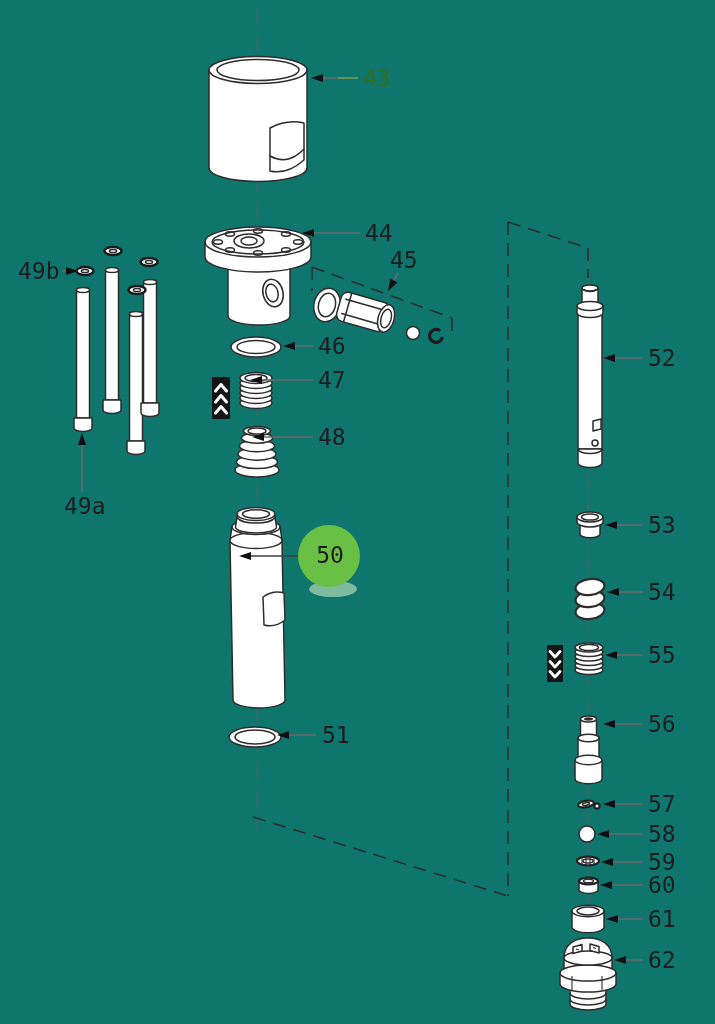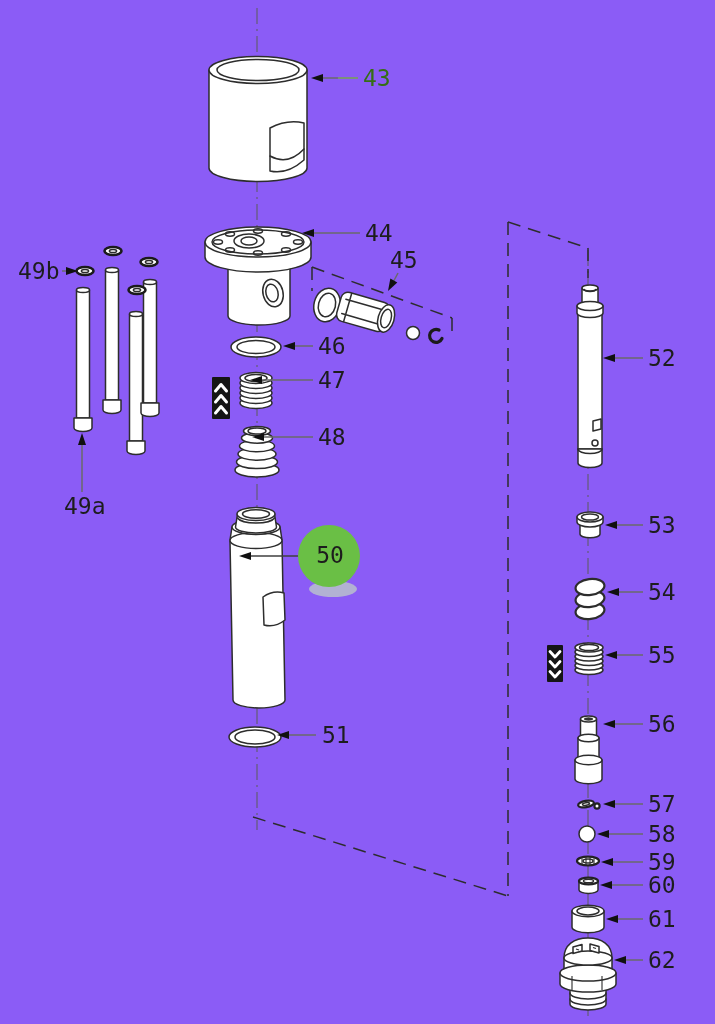--- a/index.html
+++ b/index.html
@@ -1,16 +1,16 @@
 <!DOCTYPE html>
 <html><head>
 <meta charset="utf-8">
 <style>
   html,body{margin:0;padding:0;background:#fff}
-  .stage{position:relative;width:715px;height:1024px;background:#8b5cf6;overflow:hidden;
+  .stage{position:relative;width:715px;height:1024px;background:#0f766e;overflow:hidden;
          font-family:"DejaVu Sans Mono","Liberation Mono",monospace}
   svg{display:block}
   .ln{fill:none;stroke:#2d2d2d;stroke-width:1.5;stroke-linecap:round;stroke-linejoin:round}
   .thn{fill:none;stroke:#2d2d2d;stroke-width:1.1}
   .fw{fill:#fff;stroke:#2d2d2d;stroke-width:1.5;stroke-linejoin:round}
   .fw2{fill:#fff;stroke:#2d2d2d;stroke-width:2.2}
   .rw{fill:#fff;stroke:#1b1b1b;stroke-width:2.6}
   .rw2{fill:#fff;stroke:#222;stroke-width:2.2}
   .sr{fill:none;stroke:#1b1b1b;stroke-width:3.2;stroke-linecap:round}
   .cl{fill:none;stroke:#5a5a5a;stroke-width:1;stroke-dasharray:16 5 2 5}

